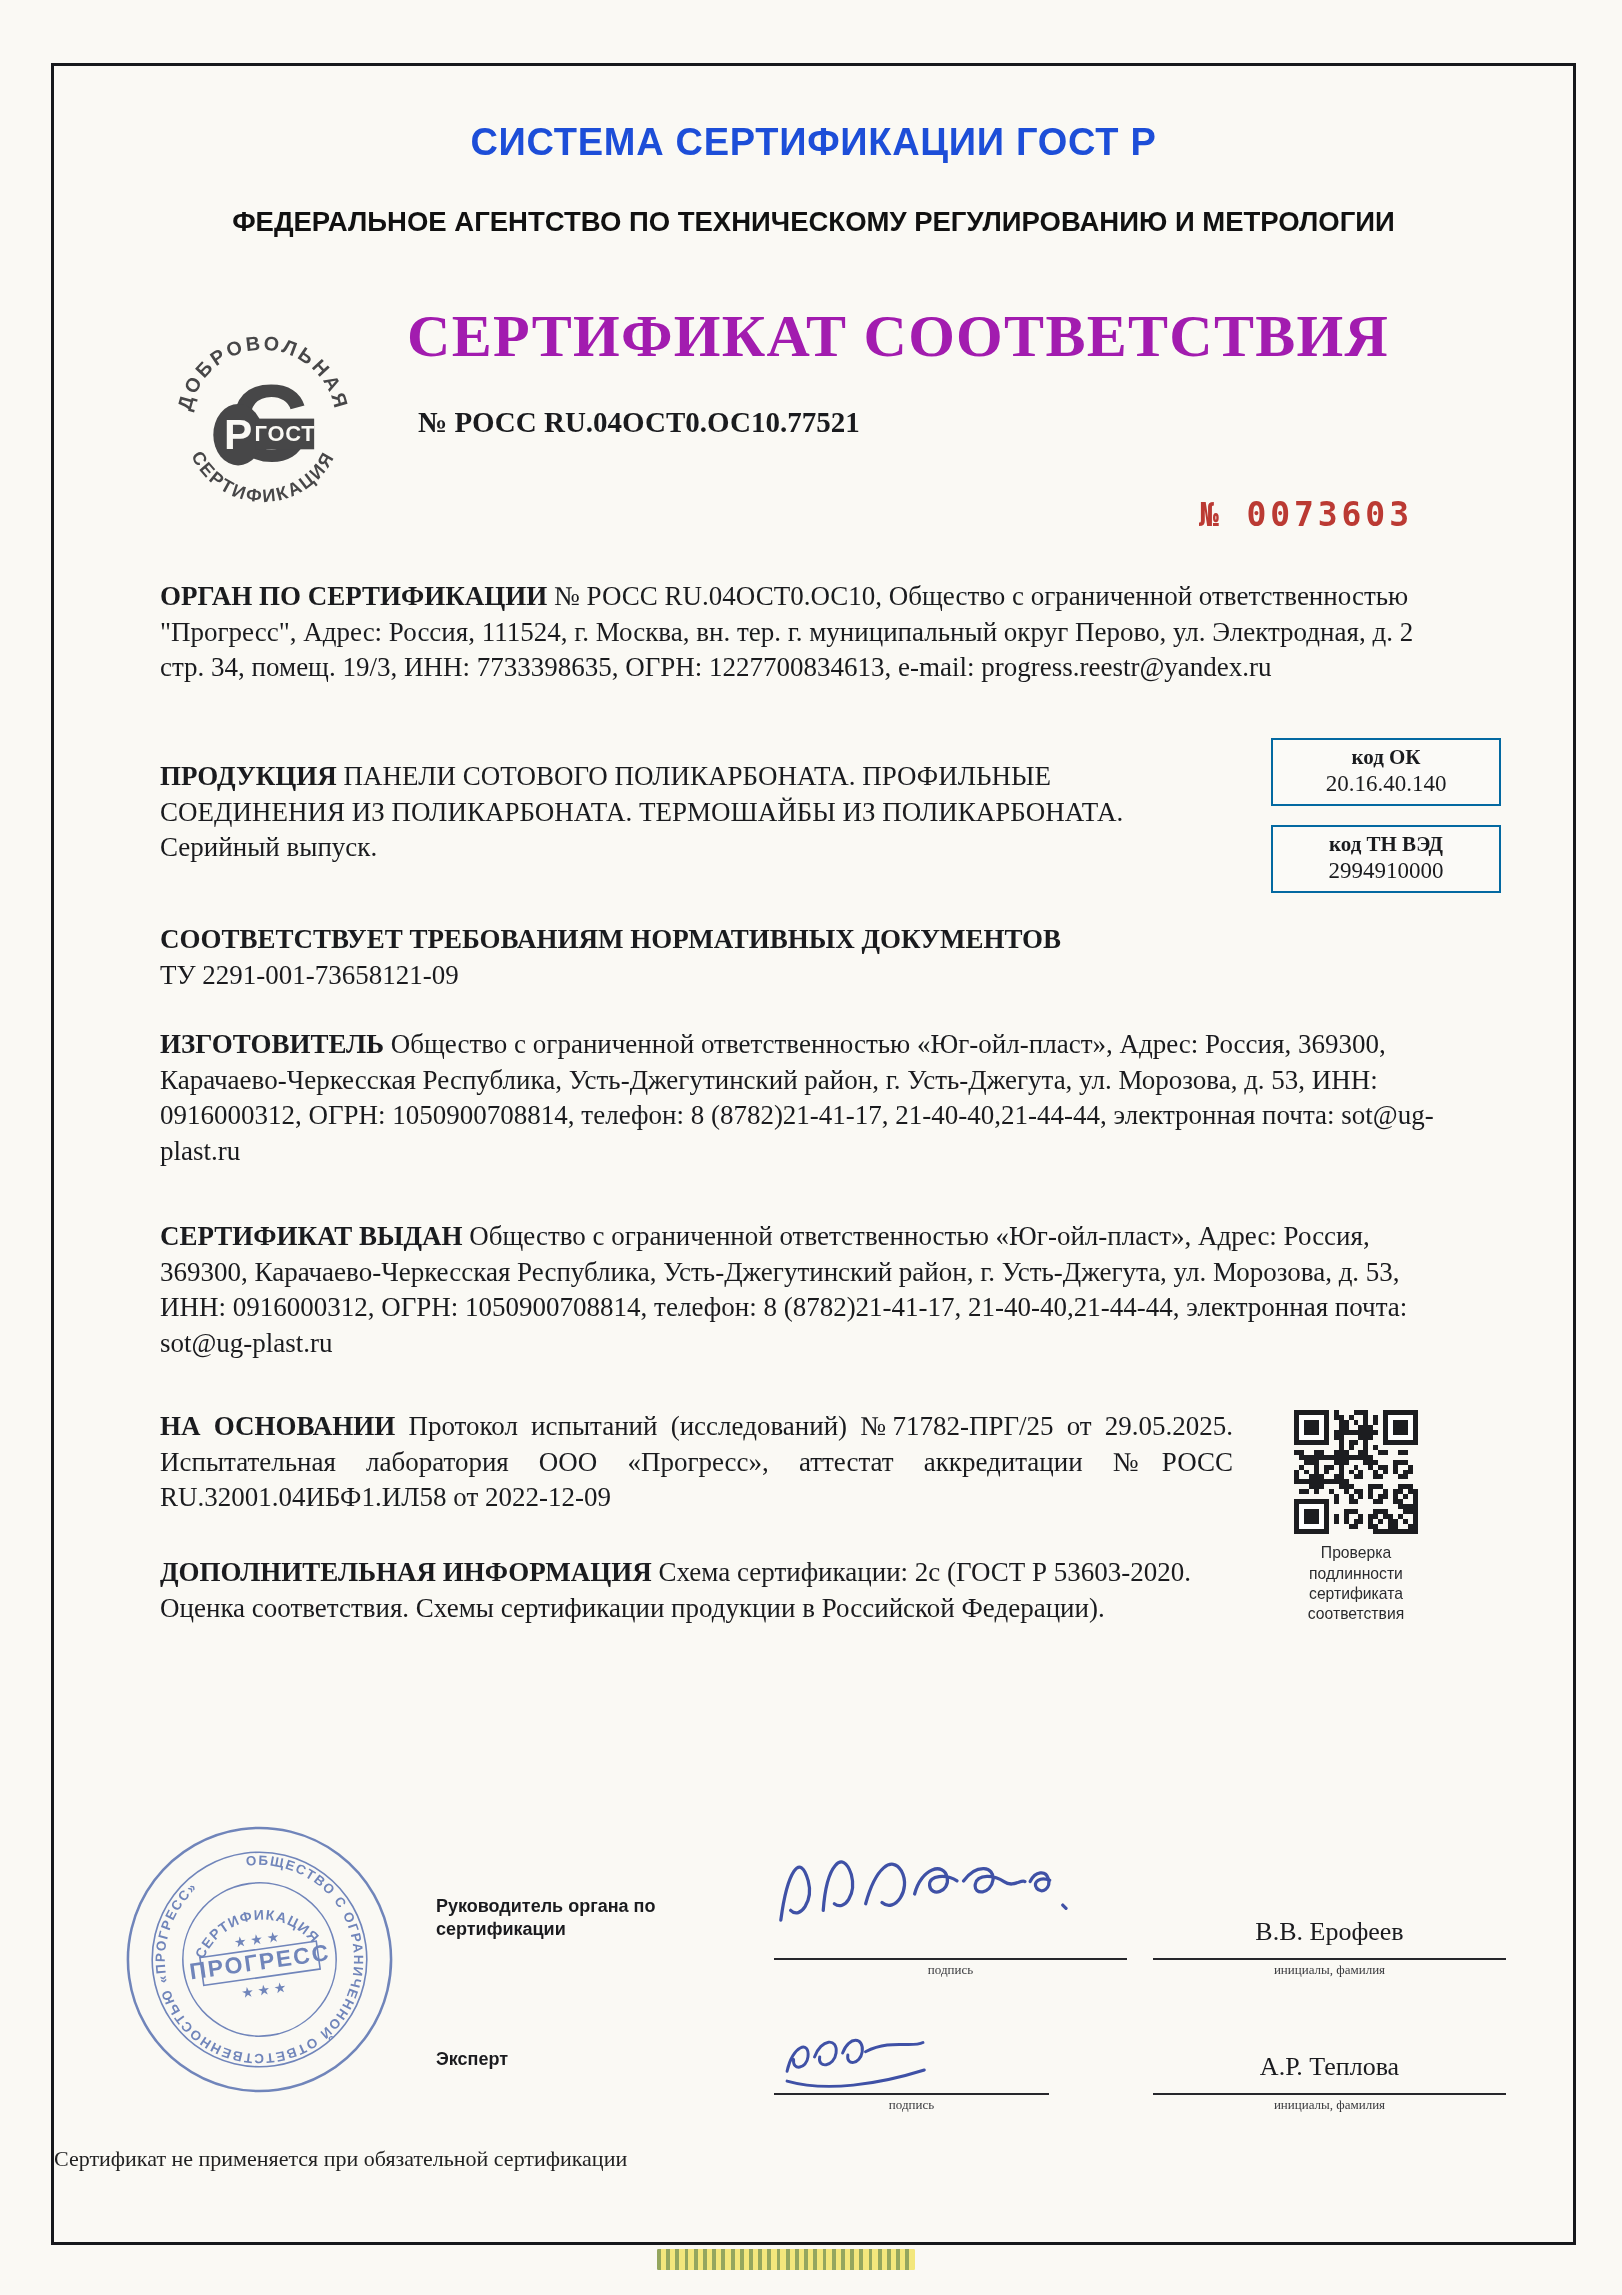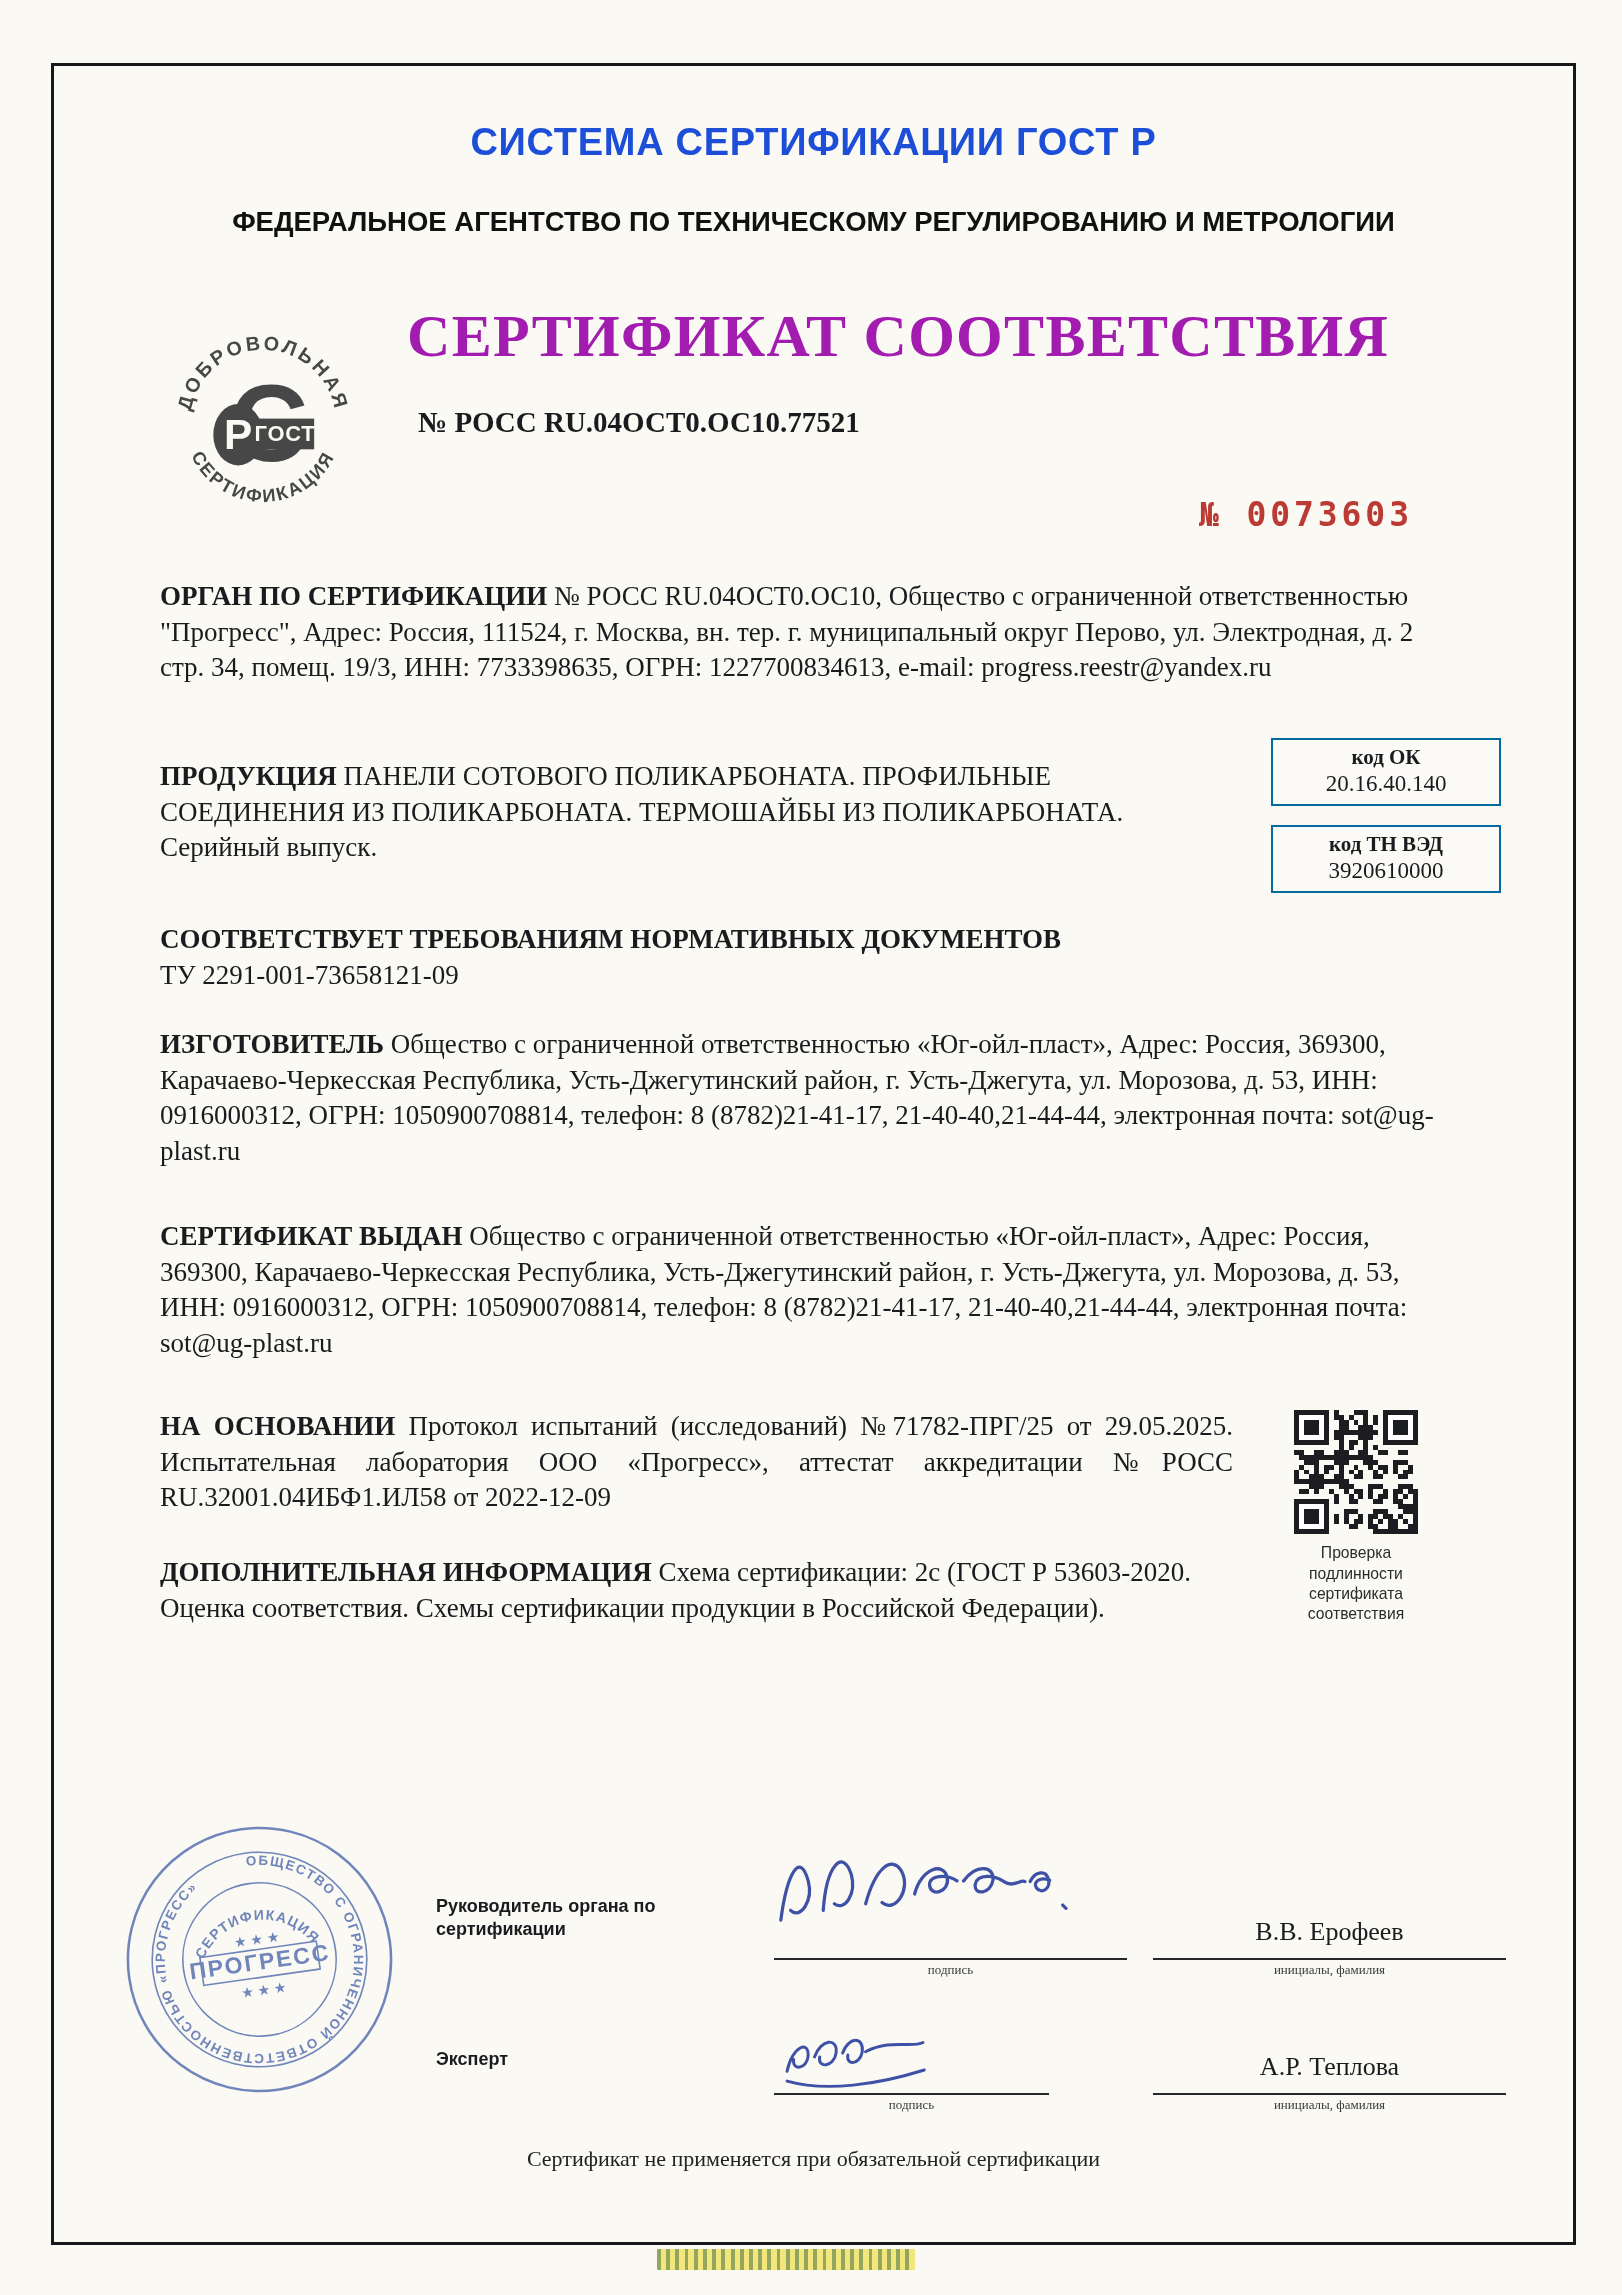--- a/index.html
+++ b/index.html
@@ -60,21 +60,21 @@
   .l-exp-sign{left:720px;top:2027px;width:275px;}
   .l-exp-name{left:1099px;top:2027px;width:353px;}
   .ucap{position:absolute;text-align:center;font-size:13px;color:#3a3b3e;}
   .c-head-sign{left:720px;top:1896px;width:353px;}
   .c-head-name{left:1099px;top:1896px;width:353px;}
   .c-exp-sign{left:720px;top:2031px;width:275px;}
   .c-exp-name{left:1099px;top:2031px;width:353px;}
   .name{position:absolute;font-size:26px;text-align:center;}
   .name-head{left:1099px;top:1851px;width:353px;}
   .name-expert{left:1099px;top:1986px;width:353px;}
-  .footer-note{position:absolute;left:0;right:0;top:2080px;text-align:center;font-size:22px;color:#222;}
+  .footer-note{position:absolute;left:0;right:0;top:2080px;text-align:left;font-size:22px;color:#222;}
   
   .artifact{position:absolute;left:657px;top:2249px;width:258px;height:21px;background:#f2e468;
     background-image:repeating-linear-gradient(90deg, rgba(40,90,40,.55) 0 3.9px, rgba(0,0,0,0) 3.9px 9.2px);
     opacity:.85;border-radius:1.3px;}
 </style>
 </head>
 <body>
 
 <div class="page">
   <div class="sheet">
@@ -111,21 +111,21 @@
     <p class="sec organ"><b>ОРГАН ПО СЕРТИФИКАЦИИ</b> <span>№ РОСС RU.04ОСТ0.ОС10, Общество с ограниченной ответственностью "Прогресс", Адрес: Россия, 111524, г. Москва, вн. тер. г. муниципальный округ Перово, ул. Электродная, д. 2 стр. 34, помещ. 19/3, ИНН: 7733398635, ОГРН: 1227700834613, e-mail: progress.reestr@yandex.ru</span></p>
 
     <p class="sec products"><b>ПРОДУКЦИЯ</b> <span>ПАНЕЛИ СОТОВОГО ПОЛИКАРБОНАТА. ПРОФИЛЬНЫЕ СОЕДИНЕНИЯ ИЗ ПОЛИКАРБОНАТА. ТЕРМОШАЙБЫ ИЗ ПОЛИКАРБОНАТА.  Серийный выпуск.</span></p>
 
     <div class="codebox ok">
       <div class="cb-label">код  ОК</div>
       <div class="cb-value">20.16.40.140</div>
     </div>
     <div class="codebox tnved">
       <div class="cb-label">код ТН ВЭД</div>
-      <div class="cb-value">3920610000</div>
+      <div class="cb-value">2994910000</div>
     </div>
 
     <p class="sec conforms"><b class="blockLbl">СООТВЕТСТВУЕТ ТРЕБОВАНИЯМ НОРМАТИВНЫХ ДОКУМЕНТОВ</b><span>ТУ 2291-001-73658121-09</span></p>
 
     <p class="sec manufacturer"><b>ИЗГОТОВИТЕЛЬ</b> <span>Общество с ограниченной ответственностью «Юг-ойл-пласт», Адрес: Россия, 369300, Карачаево-Черкесская Республика, Усть-Джегутинский район, г. Усть-Джегута, ул. Морозова, д. 53, ИНН: 0916000312, ОГРН: 1050900708814, телефон: 8 (8782)21-41-17, 21-40-40,21-44-44, электронная почта: sot@ug-plast.ru</span></p>
 
     <p class="sec issued"><b>СЕРТИФИКАТ ВЫДАН</b> <span>Общество с ограниченной ответственностью «Юг-ойл-пласт», Адрес: Россия, 369300, Карачаево-Черкесская Республика, Усть-Джегутинский район, г. Усть-Джегута, ул. Морозова, д. 53, ИНН: 0916000312, ОГРН: 1050900708814, телефон: 8 (8782)21-41-17, 21-40-40,21-44-44, электронная почта: sot@ug-plast.ru</span></p>
 
     <p class="sec basis"><b>НА ОСНОВАНИИ</b> <span>Протокол испытаний (исследований) №71782-ПРГ/25 от 29.05.2025. Испытательная лаборатория ООО «Прогресс», аттестат аккредитации №РОСС RU.32001.04ИБФ1.ИЛ58 от 2022-12-09</span></p>
 

